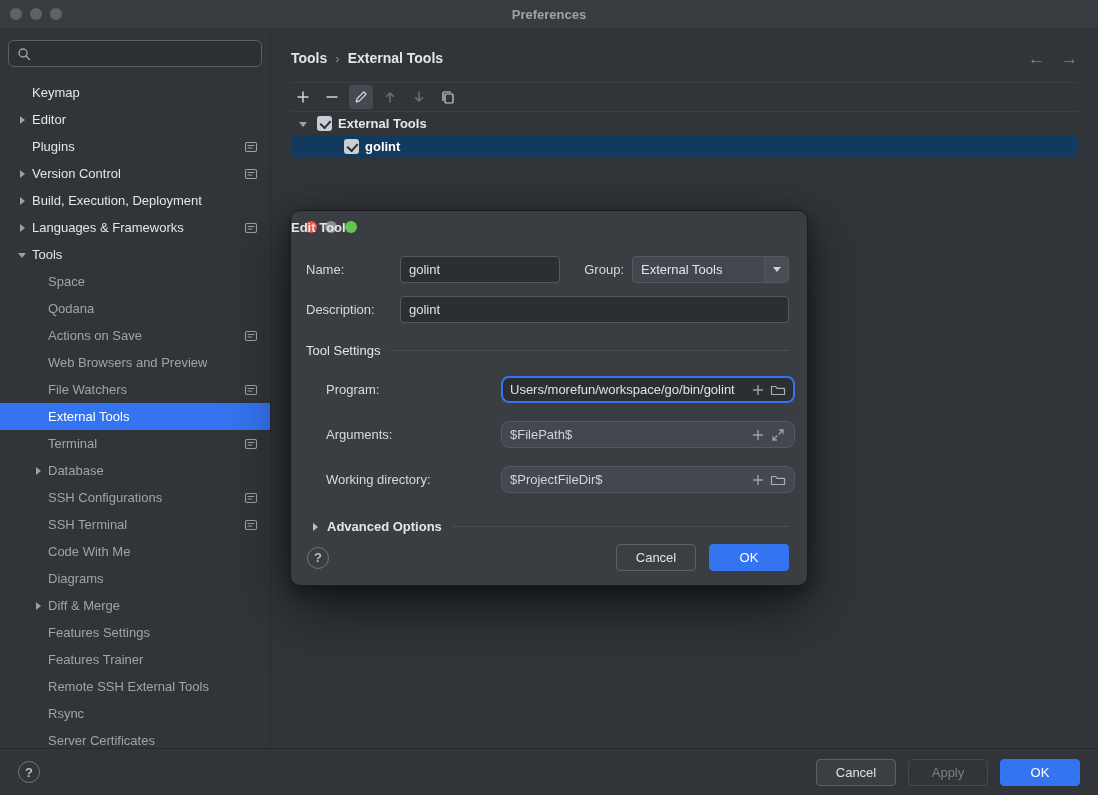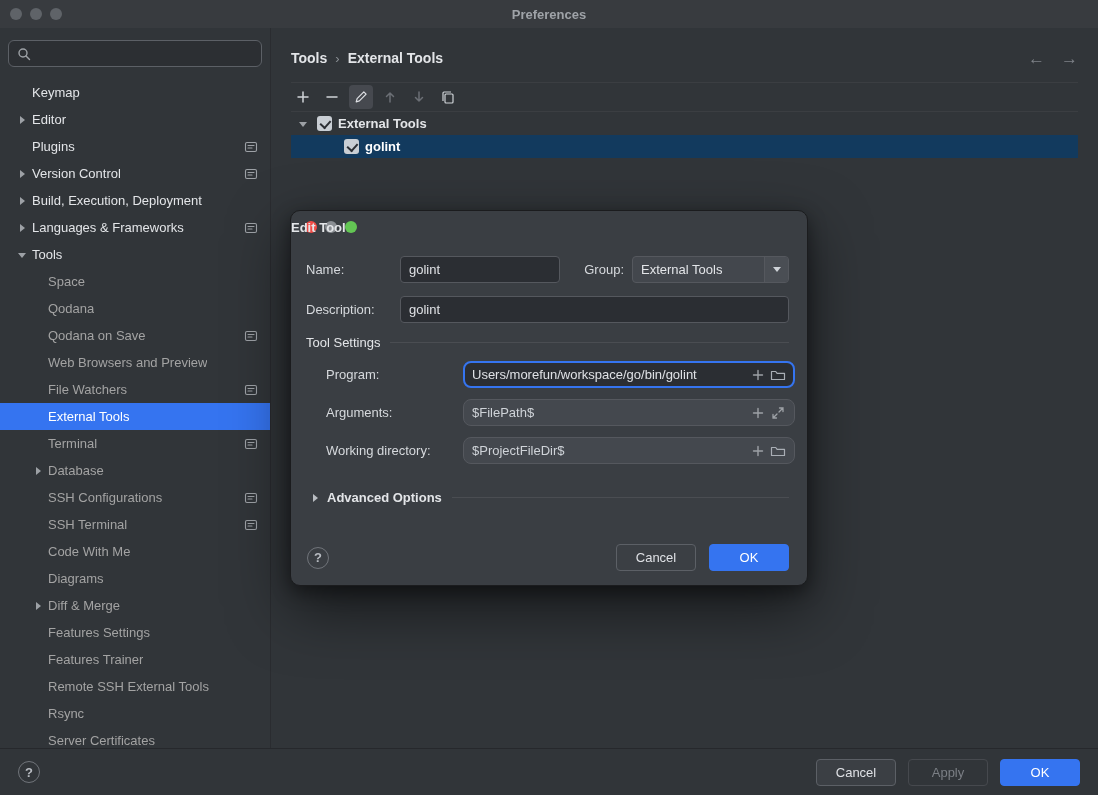--- a/index.html
+++ b/index.html
@@ -149,24 +149,24 @@
   }
   .combo-text { flex:1; padding:0 8px; color:#e3e5e8; white-space:nowrap; overflow:hidden; }
   .combo-arrow {
     width:24px; height:100%; border-left:1px solid #55585e; background:#4a4e54;
     display:flex; align-items:center; justify-content:center; position:relative;
   }
   .combo-arrow::before {
     content:""; border-top:5px solid #cfd3d8;
     border-left:4px solid transparent; border-right:4px solid transparent;
   }
-  .section-row { display:flex; align-items:center; padding:0 18px 0 15px; margin-top:12px; }
+  .section-row { display:flex; align-items:center; padding:0 18px 0 15px; margin-top:20px; }
   .section-title { color:#e3e5e8; }
   .section-line { flex:1; border-top:1px solid #4a4d52; margin-left:10px; }
-  .ts-row { display:flex; align-items:center; padding:0 12px 0 35px; margin-top:11px; }
+  .ts-row { display:flex; align-items:center; padding:0 12px 0 35px; margin-top:18px;gap:38px; }
   .ts-label { width:137px; flex:0 0 137px; color:#d6d9dd; }
   .field {
     flex:1; height:27px; border:1px solid #55585e; border-radius:8px;
     background:#44484e; display:flex; align-items:center; padding:0 6px 0 8px;
   }
   .field.focused { background:#2b2e33; border:2px solid #3574f0; padding:0 5px 0 7px; }
   .field-text { flex:1; color:#dfe1e5; white-space:nowrap; overflow:hidden; }
   .field.macro .field-text { color:#cfd3d8; }
   .field .ficon { display:flex; align-items:center; justify-content:center; width:20px; height:20px; }
   .adv-row { display:flex; align-items:center; padding:0 18px 0 18px; margin-top:26px; }
@@ -259,21 +259,21 @@
         <div class="side-item lvl1">
           <span class="chev"></span>
           <span class="side-label">Space</span>
         </div>
         <div class="side-item lvl1">
           <span class="chev"></span>
           <span class="side-label">Qodana</span>
         </div>
         <div class="side-item lvl1">
           <span class="chev"></span>
-          <span class="side-label">Qodana on Save</span>
+          <span class="side-label">Actions on Save</span>
           <span class="badge">
             <svg width="14" height="14" viewBox="0 0 14 14">
               <rect x="1.5" y="2.5" width="11" height="9" rx="1.5" fill="none" stroke="#9da1a6" stroke-width="1.1"></rect>
               <path d="M4 5.5h6M4 8h4" stroke="#9da1a6" stroke-width="1.1" stroke-linecap="round"></path>
             </svg>
           </span>
         </div>
         <div class="side-item lvl1">
           <span class="chev"></span>
           <span class="side-label">Web Browsers and Preview</span>

